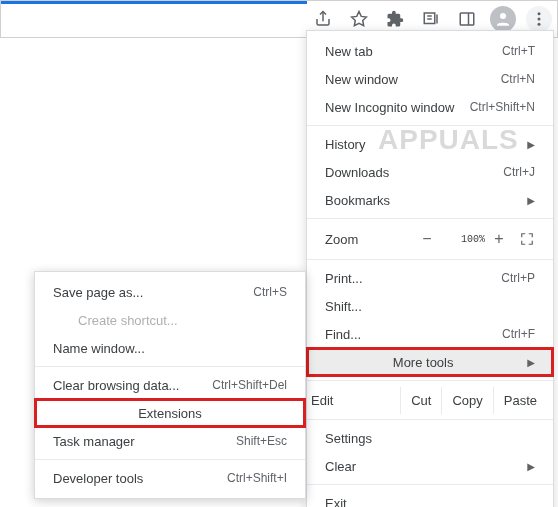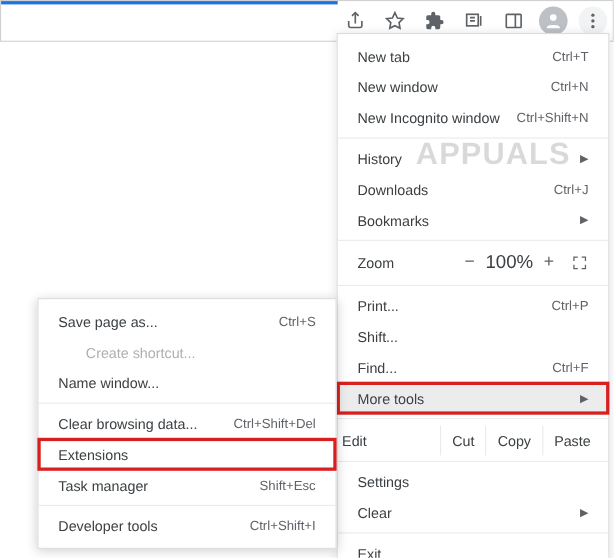--- a/index.html
+++ b/index.html
@@ -90,38 +90,40 @@
     .menu-row .accel { color: #5f6368; font-size: 12px; }
     .menu-row .arrow { color: #5f6368; font-size: 10px; margin-left: 6px; }
     .menu-row.disabled { color: #b0b0b0; margin-left: 25px; }
     .sep { height: 1px; background: #e8eaed; margin: 4px 0; }
     .highlight {
       background: #ececec;
     }
     .redbox {
       outline: 3px solid #d7201f;
       outline-offset: -2px;
+      text-align: center;
     }
     .zoom-row {
       display: flex;
       align-items: center;
       padding: 2px 12px 2px 18px;
       height: 32px;
     }
     .zoom-row .zlabel { flex: 1; }
     .zoom-row .zbtn {
       width: 28px;
       text-align: center;
       color: #5f6368;
       font-size: 16px;
     }
     .zoom-row .zval {
       width: 44px;
-      text-align: center;
-      font-size: 17px;
+      text-align: right;
+      font-size: 10px;
+      font-family: Liberation Mono, monospace;
     }
     .zoom-row .full {
       width: 28px;
       display: flex;
       justify-content: center;
     }
     .edit-row {
       display: flex;
       align-items: center;
       padding: 0 6px 0 4px;

